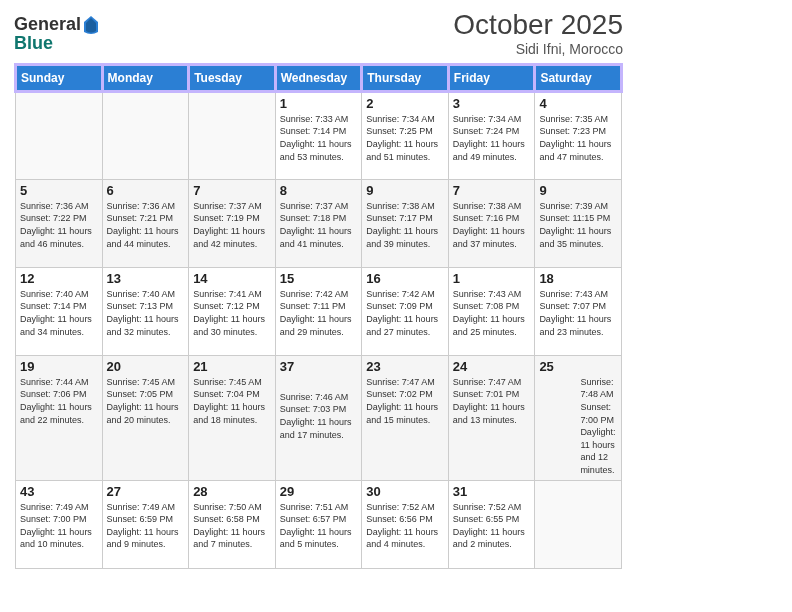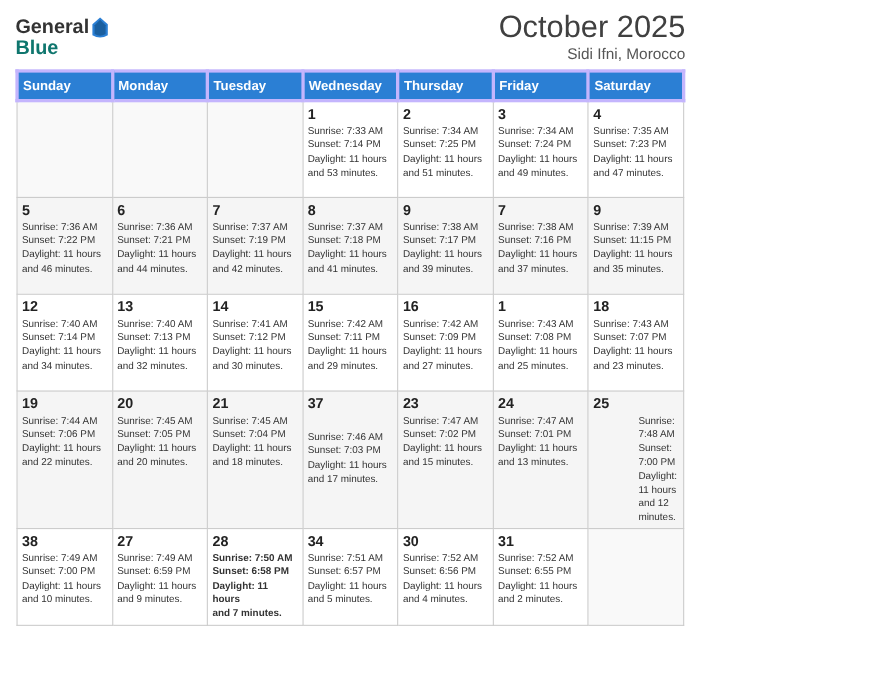--- a/index.html
+++ b/index.html
@@ -322,42 +322,42 @@
           <td>
             <div class="day-num">25</div>
             <div class="day-info" style="white-space: pre-line; margin-left: 41px;">Sunrise: 7:48 AM
 Sunset: 7:00 PM
 Daylight: 11 hours
 and 12 minutes.</div>
           </td>
         </tr>
         <tr>
           <td>
-            <div class="day-num">38</div>
+            <div class="day-num">43</div>
             <div class="day-info" style="white-space: pre-line;">Sunrise: 7:49 AM
 Sunset: 7:00 PM
 Daylight: 11 hours
 and 10 minutes.</div>
           </td>
           <td>
             <div class="day-num">27</div>
             <div class="day-info" style="white-space: pre-line;">Sunrise: 7:49 AM
 Sunset: 6:59 PM
 Daylight: 11 hours
 and 9 minutes.</div>
           </td>
           <td>
             <div class="day-num">28</div>
-            <div class="day-info" style="white-space: pre-line; font-weight: bold;">Sunrise: 7:50 AM
+            <div class="day-info" style="white-space: pre-line;">Sunrise: 7:50 AM
 Sunset: 6:58 PM
 Daylight: 11 hours
 and 7 minutes.</div>
           </td>
           <td>
-            <div class="day-num">34</div>
+            <div class="day-num">29</div>
             <div class="day-info" style="white-space: pre-line;">Sunrise: 7:51 AM
 Sunset: 6:57 PM
 Daylight: 11 hours
 and 5 minutes.</div>
           </td>
           <td>
             <div class="day-num">30</div>
             <div class="day-info" style="white-space: pre-line;">Sunrise: 7:52 AM
 Sunset: 6:56 PM
 Daylight: 11 hours

